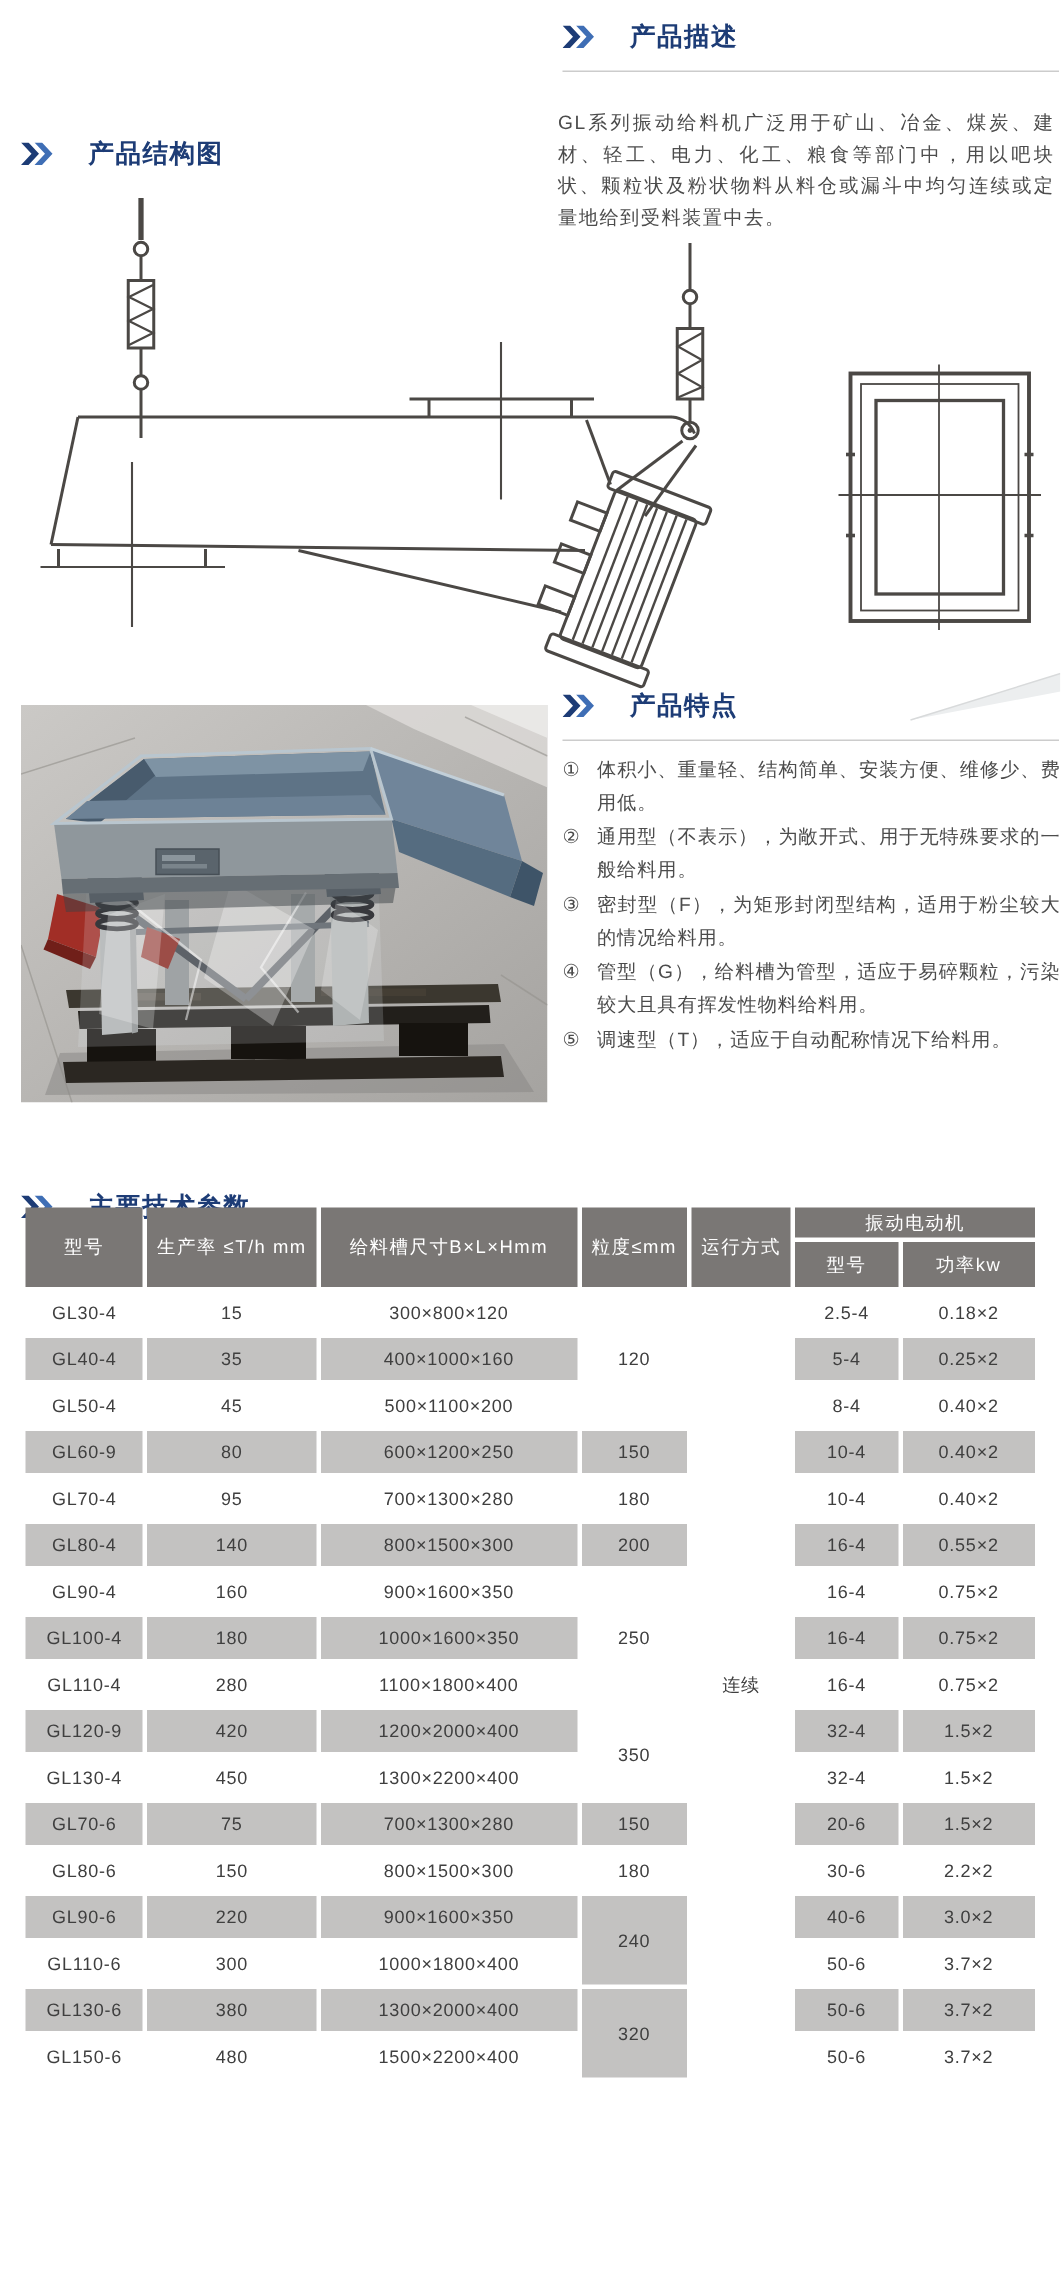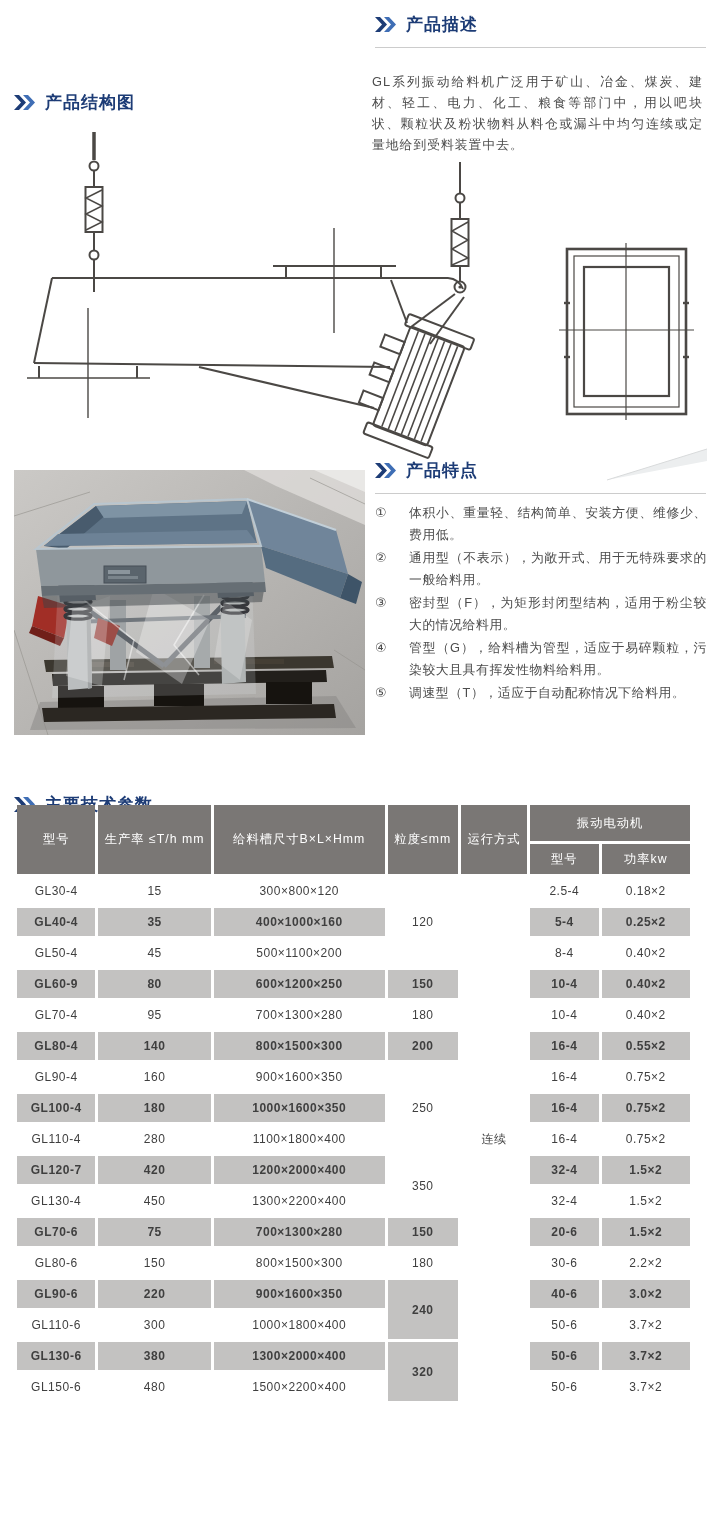--- a/index.html
+++ b/index.html
@@ -10,60 +10,60 @@
     --body-text:#4c4c4c;
     --line-color:#4b4845;
   }
   *{box-sizing:border-box;}
   html,body{margin:0;padding:0;}
   body{
     width:707px;height:1526px;position:relative;background:#ffffff;
     font-family:"Liberation Sans","DejaVu Sans",sans-serif;
     color:var(--body-text);overflow:hidden;
   }
-  .section-title{position:absolute;display:flex;align-items:center;gap:7px;}
+  .section-title{position:absolute;display:flex;align-items:center;gap:21px;}
   .section-title h2{
     margin:0;font-size:17px;font-weight:bold;color:var(--title-navy);
     letter-spacing:1px;line-height:1;
   }
   .chevrons{width:24px;height:15px;flex:0 0 auto;}
   .divider{position:absolute;left:375px;width:331px;height:1px;background:#cccccc;}
   .desc-text{
     position:absolute;left:355px;top:54px;width:331px;
     font-size:12.8px;line-height:21px;color:var(--body-text);
     text-align:justify;letter-spacing:1px;margin:17px;
   }
   .features-list{
     position:absolute;left:375px;top:502px;width:332px;margin:0;padding:0;
     list-style:none;font-size:12.8px;line-height:21.5px;color:var(--body-text);
   }
   .features-list li{display:flex;gap:7px;margin-bottom:2px;}
   .features-list .num{flex:0 0 16px;}
-  .features-list .ftext{flex:1;text-align:justify;letter-spacing:0.6px;margin-left:11px;}
+  .features-list .ftext{flex:1;text-align:justify;letter-spacing:0.6px;}
   svg{display:block;}
   #drawing-svg{position:absolute;left:0;top:128px;}
   #photo-svg{position:absolute;left:14px;top:470px;}
   #corner-decor{position:absolute;left:595px;top:444px;}
   
   #spec-table{
     position:absolute;left:14px;top:802px;width:679px;
     border-collapse:separate;border-spacing:3px;table-layout:fixed;
     font-size:12px;color:#3f3f3f;
   }
   #spec-table thead td{
     background:var(--header-bg);color:#ffffff;text-align:center;
     vertical-align:middle;font-size:12.3px;padding:0;letter-spacing:1px;
   }
-  #spec-table thead tr:first-child td{height:36px;}
+  #spec-table thead tr:first-child td{height:20px;}
   #spec-table thead tr:last-child td{height:30px;}
   #spec-table tbody td{
     height:28px;text-align:center;vertical-align:middle;padding:0;
     background:#ffffff;letter-spacing:0.5px;
   }
-  #spec-table tbody td.shade{background:var(--zebra-gray);font-weight:bold;}
+  #spec-table tbody td.shade{background:var(--zebra-gray);}
 </style>
 </head>
 <body>
 
 <div class="section-title" id="t-desc" style="left:375px;top:16px;">
   <svg class="chevrons" viewBox="0 0 24 15">
     <polygon points="0,0 5,0 12,7.5 5,15 0,15 7,7.5" fill="#1d3c76"></polygon>
     <polygon points="9,0 14,0 21,7.5 14,15 9,15 16,7.5" fill="#3f6eb5"></polygon>
   </svg>
   <h2>产品描述</h2>
@@ -381,21 +381,21 @@
         <td class="shade">0.75×2</td>
       </tr>
       <tr>
         <td>GL110-4</td>
         <td>280</td>
         <td>1100×1800×400</td>
         <td>16-4</td>
         <td>0.75×2</td>
       </tr>
       <tr>
-        <td class="shade">GL120-7</td>
+        <td class="shade">GL120-9</td>
         <td class="shade">420</td>
         <td class="shade">1200×2000×400</td>
         <td rowspan="2">350</td>
         <td class="shade">32-4</td>
         <td class="shade">1.5×2</td>
       </tr>
       <tr>
         <td>GL130-4</td>
         <td>450</td>
         <td>1300×2200×400</td>

